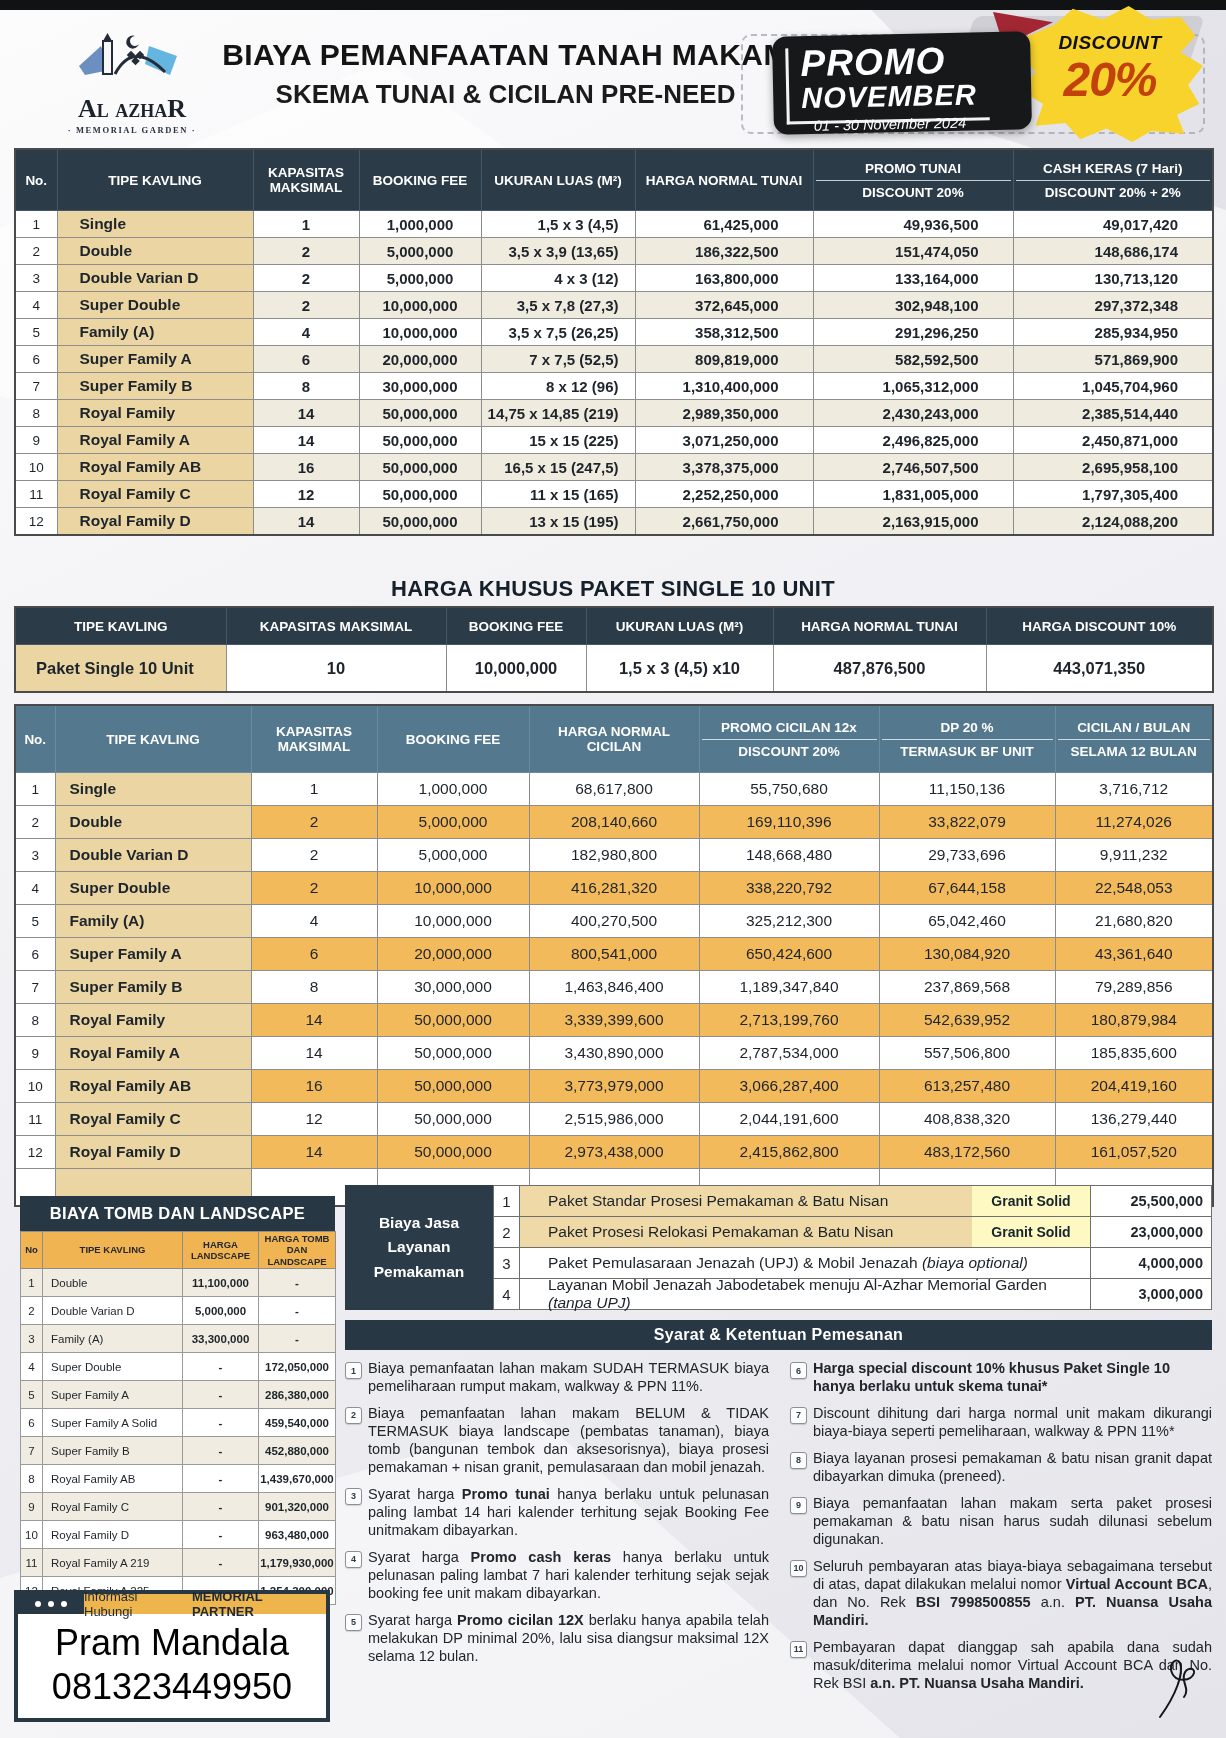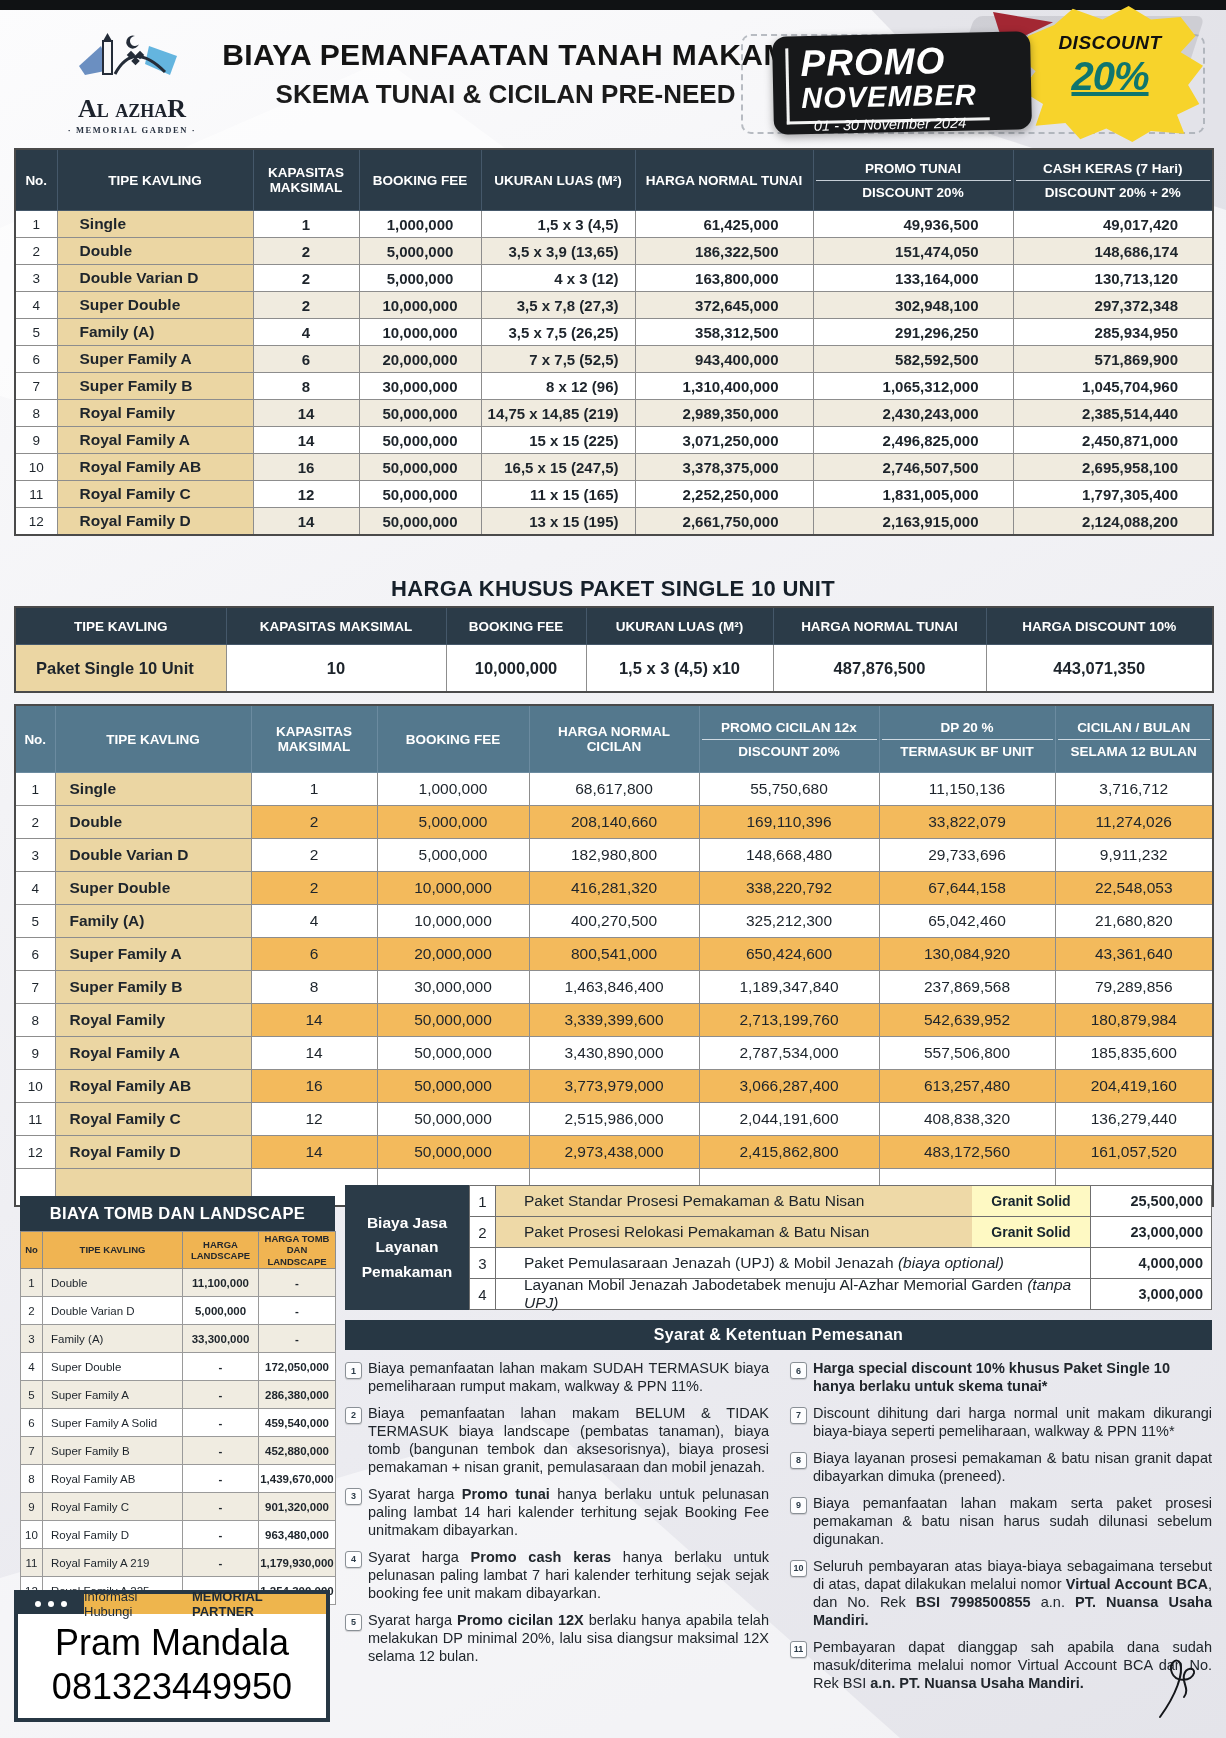--- a/index.html
+++ b/index.html
@@ -25,21 +25,21 @@
   .promo-dash{position:absolute;left:6px;top:24px;width:460px;height:96px;border:2px dashed #9da3ab;border-radius:10px;opacity:.7;}
   .promo-black{position:absolute;left:38px;top:24px;width:258px;height:98px;background:#17181a;border-radius:14px;transform:rotate(-1.2deg);color:#fff;box-shadow:0 3px 8px rgba(0,0,0,.35);}
   .p-bracket{position:absolute;left:13px;top:12px;bottom:10px;width:200px;border-left:3px solid #fff;border-bottom:3px solid #fff;opacity:.95;}
   .p1{font-style:italic;font-weight:800;font-size:37px;line-height:1;margin:9px 0 0 28px;letter-spacing:1px;}
   .p2{font-style:italic;font-weight:800;font-size:29px;line-height:1.05;margin:1px 0 0 28px;letter-spacing:1px;}
   .p3{font-style:italic;font-weight:500;font-size:14.5px;margin:5px 0 0 40px;}
   .promo-yellow{position:absolute;left:282px;top:-4px;width:186px;height:136px;background:#f7d32b;
     clip-path:polygon(6% 22%,20% 14%,30% 2%,46% 10%,60% 0%,72% 10%,88% 8%,96% 22%,88% 34%,100% 44%,92% 58%,98% 72%,86% 80%,90% 94%,72% 92%,62% 100%,48% 90%,34% 98%,26% 86%,10% 88%,14% 72%,2% 62%,10% 48%,0% 36%);}
   .promo-red{position:absolute;left:258px;top:2px;width:60px;height:34px;background:#a32733;clip-path:polygon(0 0,100% 30%,18% 100%);}
   .py1{font-style:italic;font-weight:800;font-size:19px;color:#101010;text-align:center;margin-top:26px;letter-spacing:.5px;}
-  .py2{font-style:italic;font-weight:800;font-size:40px;color:#0f766e;text-align:center;line-height:1;margin-top:2px;letter-spacing:-1px;text-decoration:underline;}
+  .py2{font-style:italic;font-weight:800;font-size:48px;color:#c2410c;text-align:center;line-height:1;margin-top:2px;letter-spacing:-1px;}
 
   
   table{border-collapse:collapse;table-layout:fixed;}
   th,td{overflow:hidden;}
 
   
   .t1{position:absolute;left:14px;top:148px;width:1198px;border:2px solid #4a4a4a;background:#fff;}
   .t1 th{background:#2b3b48;color:#fff;font-size:13.5px;font-weight:700;border:1px solid #45586a;padding:4px 2px;height:52px;}
   .t1 th .top{padding-bottom:4px;}
   .t1 th .bot{border-top:1px solid #c6ced6;padding-top:4px;}
@@ -84,21 +84,21 @@
   .contact{position:absolute;left:14px;top:1590px;width:316px;height:132px;border:4px solid #273744;background:#fff;box-sizing:border-box;}
   .contact-bar{display:flex;height:20px;}
   .contact-dots{width:66px;background:#273744;display:flex;align-items:center;justify-content:center;gap:7px;}
   .contact-dots i{width:6px;height:6px;border-radius:50%;background:#fff;display:block;}
   .contact-label{flex:1;background:#eeb54d;display:flex;align-items:center;justify-content:center;font-size:13px;color:#1d2a36;gap:4px;}
   .contact-label b{font-weight:800;}
   .contact-body{text-align:center;font-size:36px;color:#000;line-height:1.22;margin-top:7px;}
 
   
   .jasa{position:absolute;left:345px;top:1185px;width:867px;display:flex;}
-  .jasa-label{width:124px;background:#2b3b48;color:#fff;font-weight:700;font-size:15.5px;line-height:1.55;display:flex;align-items:center;justify-content:center;text-align:center;padding:12px 8px;box-sizing:border-box;}
+  .jasa-label{width:148px;background:#2b3b48;color:#fff;font-weight:700;font-size:15.5px;line-height:1.55;display:flex;align-items:center;justify-content:center;text-align:center;padding:12px 8px;box-sizing:border-box;}
   .jasa-rows{flex:1;display:flex;flex-direction:column;}
   .jasa-row{display:flex;height:30px;border:1px solid #6f6f6f;margin-top:-1px;background:#fff;}
   .jasa-row:first-child{margin-top:0;}
   .jasa-num{width:25px;border-right:1px solid #6f6f6f;display:flex;align-items:center;justify-content:center;font-size:15px;background:#fff;}
   .jasa-desc{flex:1;display:flex;align-items:center;padding-left:28px;font-size:15.5px;color:#1c232a;}
   .jasa-row.tan .jasa-desc{background:#eed9a7;}
   .jasa-badge{width:118px;align-self:stretch;background:#fef9c3;display:flex;align-items:center;justify-content:center;font-weight:800;font-size:14px;color:#15242e;}
   .jasa-price{width:112px;border-left:1px solid #6f6f6f;display:flex;align-items:center;justify-content:flex-end;padding-right:8px;font-weight:700;font-size:14.5px;background:#fff;}
 
   
@@ -235,21 +235,21 @@
       <td class="m d">358,312,500</td>
       <td class="m d">291,296,250</td>
       <td class="m d">285,934,950</td>
     </tr>
         <tr class="alt">
       <td class="no">6</td>
       <td class="tipe">Super Family A</td>
       <td class="c d">6</td>
       <td class="c d">20,000,000</td>
       <td class="u d">7 x 7,5 <b>(52,5)</b></td>
-      <td class="m d">943,400,000</td>
+      <td class="m d">809,819,000</td>
       <td class="m d">582,592,500</td>
       <td class="m d">571,869,900</td>
     </tr>
         <tr class="">
       <td class="no">7</td>
       <td class="tipe">Super Family B</td>
       <td class="c d">8</td>
       <td class="c d">30,000,000</td>
       <td class="u d">8 x 12 <b>(96)</b></td>
       <td class="m d">1,310,400,000</td>

